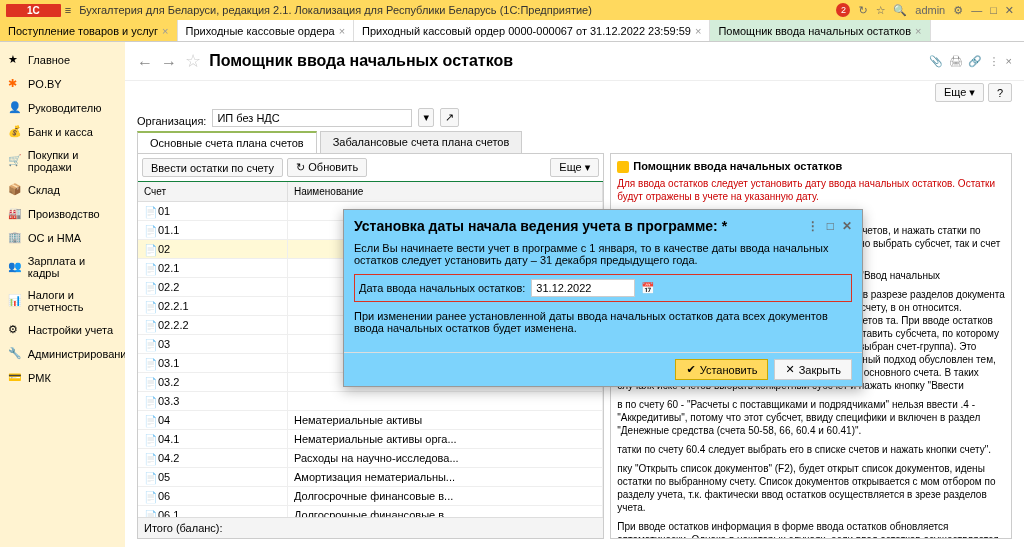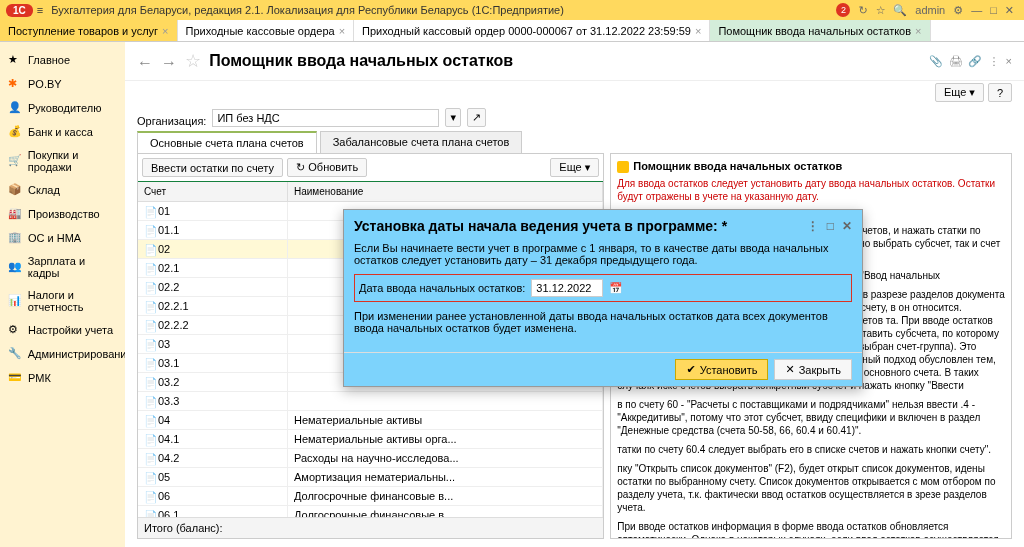--- a/index.html
+++ b/index.html
@@ -1,20 +1,20 @@
 <!DOCTYPE html>
 <html><head>
 <meta charset="utf-8">
 <style>
 * { box-sizing: border-box; margin: 0; padding: 0; }
 body { font-family: Arial, sans-serif; font-size: 11px; background: #fff; width: 1024px; height: 547px; overflow: hidden; position: relative; }
 
 .titlebar { background: #ffd95e; height: 20px; display: flex; align-items: center; padding: 0 6px; font-size: 11px; color: #333; }
 .titlebar .logo { display: flex; align-items: center; gap: 4px; margin-right: 8px; }
-.titlebar .logo-1c { background: #d32; color: #fff; padding: 1px 7px; border-radius: 6px; font-weight: bold; font-size: 10px; }
+.titlebar .logo-1c { background: #d32; color: #fff; padding: 1px 21px; border-radius: 1px; font-weight: bold; font-size: 10px; }
 .titlebar .burger { cursor: pointer; }
 .titlebar .spacer { flex: 1; }
 .titlebar .tb-icon { margin: 0 4px; cursor: pointer; color: #666; }
 .titlebar .badge { background: #d32; color: #fff; border-radius: 50%; width: 14px; height: 14px; display: inline-flex; align-items: center; justify-content: center; font-size: 9px; }
 
 .tabs-row { background: #fff; height: 22px; display: flex; border-bottom: 1px solid #ccc; }
 .tab { padding: 3px 8px; border-right: 1px solid #ddd; font-size: 11px; display: flex; align-items: center; gap: 4px; cursor: pointer; }
 .tab.active { background: #ffd95e; }
 .tab.sel { background: #d4edda; }
 .tab .close { color: #999; cursor: pointer; }
@@ -29,21 +29,21 @@
 .main-header { padding: 8px 12px; display: flex; align-items: center; gap: 8px; border-bottom: 1px solid #eee; }
 .main-header .nav { color: #888; cursor: pointer; font-size: 16px; }
 .main-header h2 { font-size: 16px; font-weight: bold; }
 .main-header .star { color: #ccc; font-size: 18px; }
 .main-header .toolbar-r { margin-left: auto; display: flex; gap: 6px; }
 
 .more-row { display: flex; justify-content: flex-end; padding: 2px 12px; gap: 4px; }
 .btn { border: 1px solid #ccc; background: #f7f7f7; padding: 2px 8px; font-size: 11px; cursor: pointer; border-radius: 2px; }
 
 .org-row { padding: 4px 12px; display: flex; align-items: flex-end; gap: 6px; }
-.org-row input { border: 1px solid #ccc; padding: 2px 4px; font-size: 11px; width: 227px; }
+.org-row input { border: 1px solid #ccc; padding: 2px 4px; font-size: 11px; width: 200px; }
 
 .subtabs { display: flex; gap: 3px; padding: 0 12px; }
 .subtab { padding: 4px 12px; border: 1px solid #ccc; border-bottom: none; font-size: 11px; cursor: pointer; background: #f0f0f0; }
 .subtab.active { background: #fff; border-top: 2px solid #97b95a; }
 
 .content-split { display: flex; flex: 1; padding: 0 12px 8px; gap: 6px; overflow: hidden; }
 .left-panel { flex: 1.2; border: 1px solid #ccc; display: flex; flex-direction: column; }
 .right-panel { flex: 1; border: 1px solid #ccc; padding: 6px; font-size: 10px; overflow: hidden; }
 
 .panel-toolbar { display: flex; gap: 4px; padding: 4px; border-bottom: 1px solid #15803d; }
@@ -65,21 +65,21 @@
 .right-panel p { margin-bottom: 6px; line-height: 1.3; }
 .ico-warn { display: inline-block; width: 12px; height: 12px; background: #ffc107; border-radius: 2px; margin-right: 4px; vertical-align: middle; }
 
 
 .modal { position: absolute; left: 218px; top: 167px; width: 520px; background: #7dd3fc; border: 1px solid #999; box-shadow: 0 4px 12px rgba(0,0,0,0.3); }
 .modal-head { padding: 8px 10px; display: flex; align-items: center; font-size: 14px; font-weight: bold; }
 .modal-head .mh-icons { margin-left: auto; display: flex; gap: 8px; font-size: 12px; color: #666; }
 .modal-body { padding: 0 10px 10px; font-size: 11px; }
 .modal-body p { margin-bottom: 8px; }
 .date-row { display: flex; align-items: center; gap: 6px; border: 1px solid #d32; padding: 4px; margin-bottom: 8px; }
-.date-row input { border: 1px solid #ccc; padding: 2px 4px; font-size: 11px; width: 72px; }
+.date-row input { border: 1px solid #ccc; padding: 2px 4px; font-size: 11px; width: 104px; }
 .modal-foot { border-top: 1px solid #ddd; padding: 6px 10px; display: flex; justify-content: flex-end; gap: 6px; }
 .btn-primary { background: #ffd95e; border: 1px solid #c9a800; padding: 3px 10px; font-size: 11px; cursor: pointer; display: flex; align-items: center; gap: 4px; }
 .btn-sec { background: #f7f7f7; border: 1px solid #ccc; padding: 3px 10px; font-size: 11px; cursor: pointer; display: flex; align-items: center; gap: 4px; }
 </style>
 </head>
 <body>
 
 <div class="titlebar">
   <span class="logo">
     <span class="logo-1c">1C</span>

